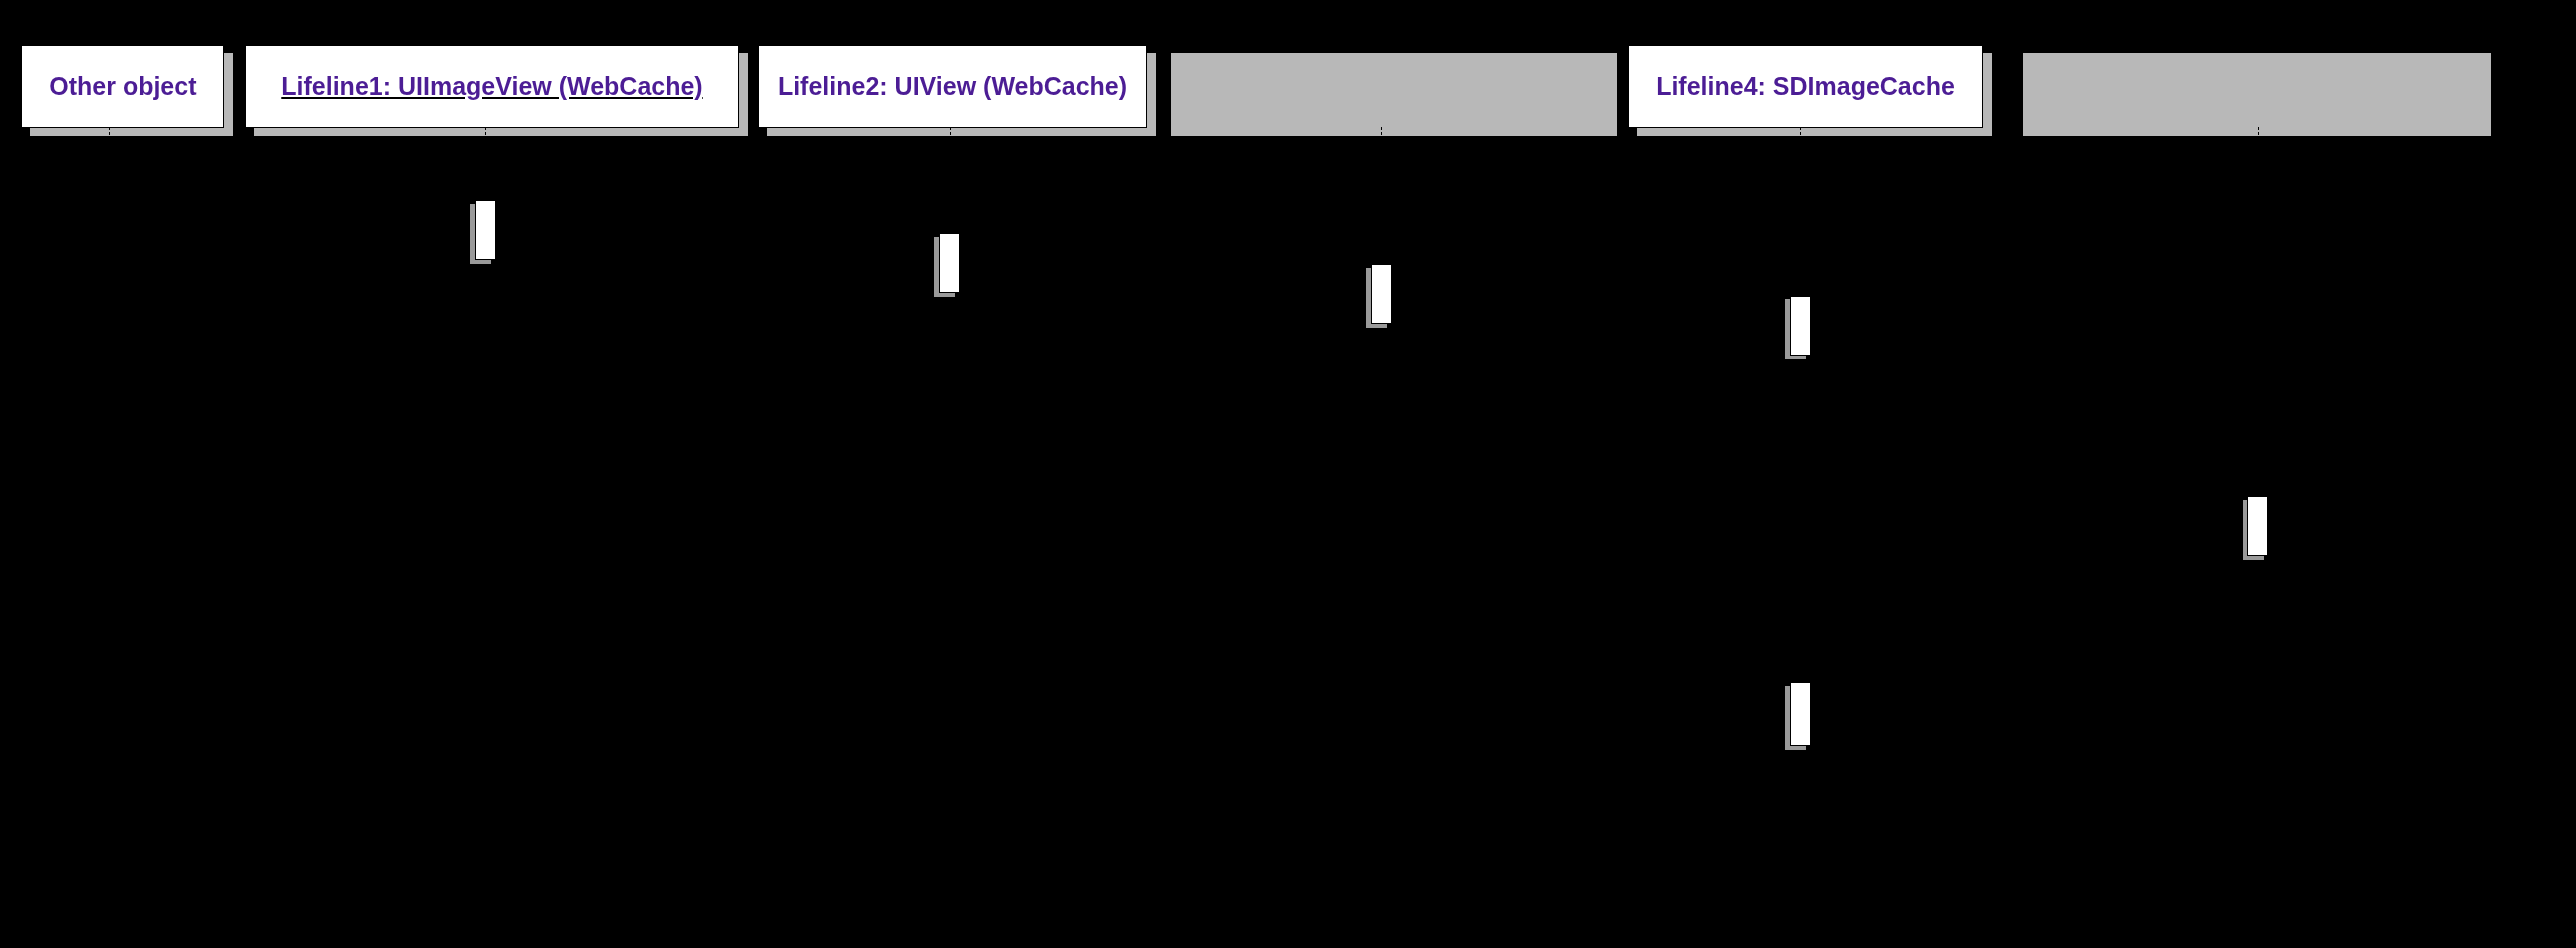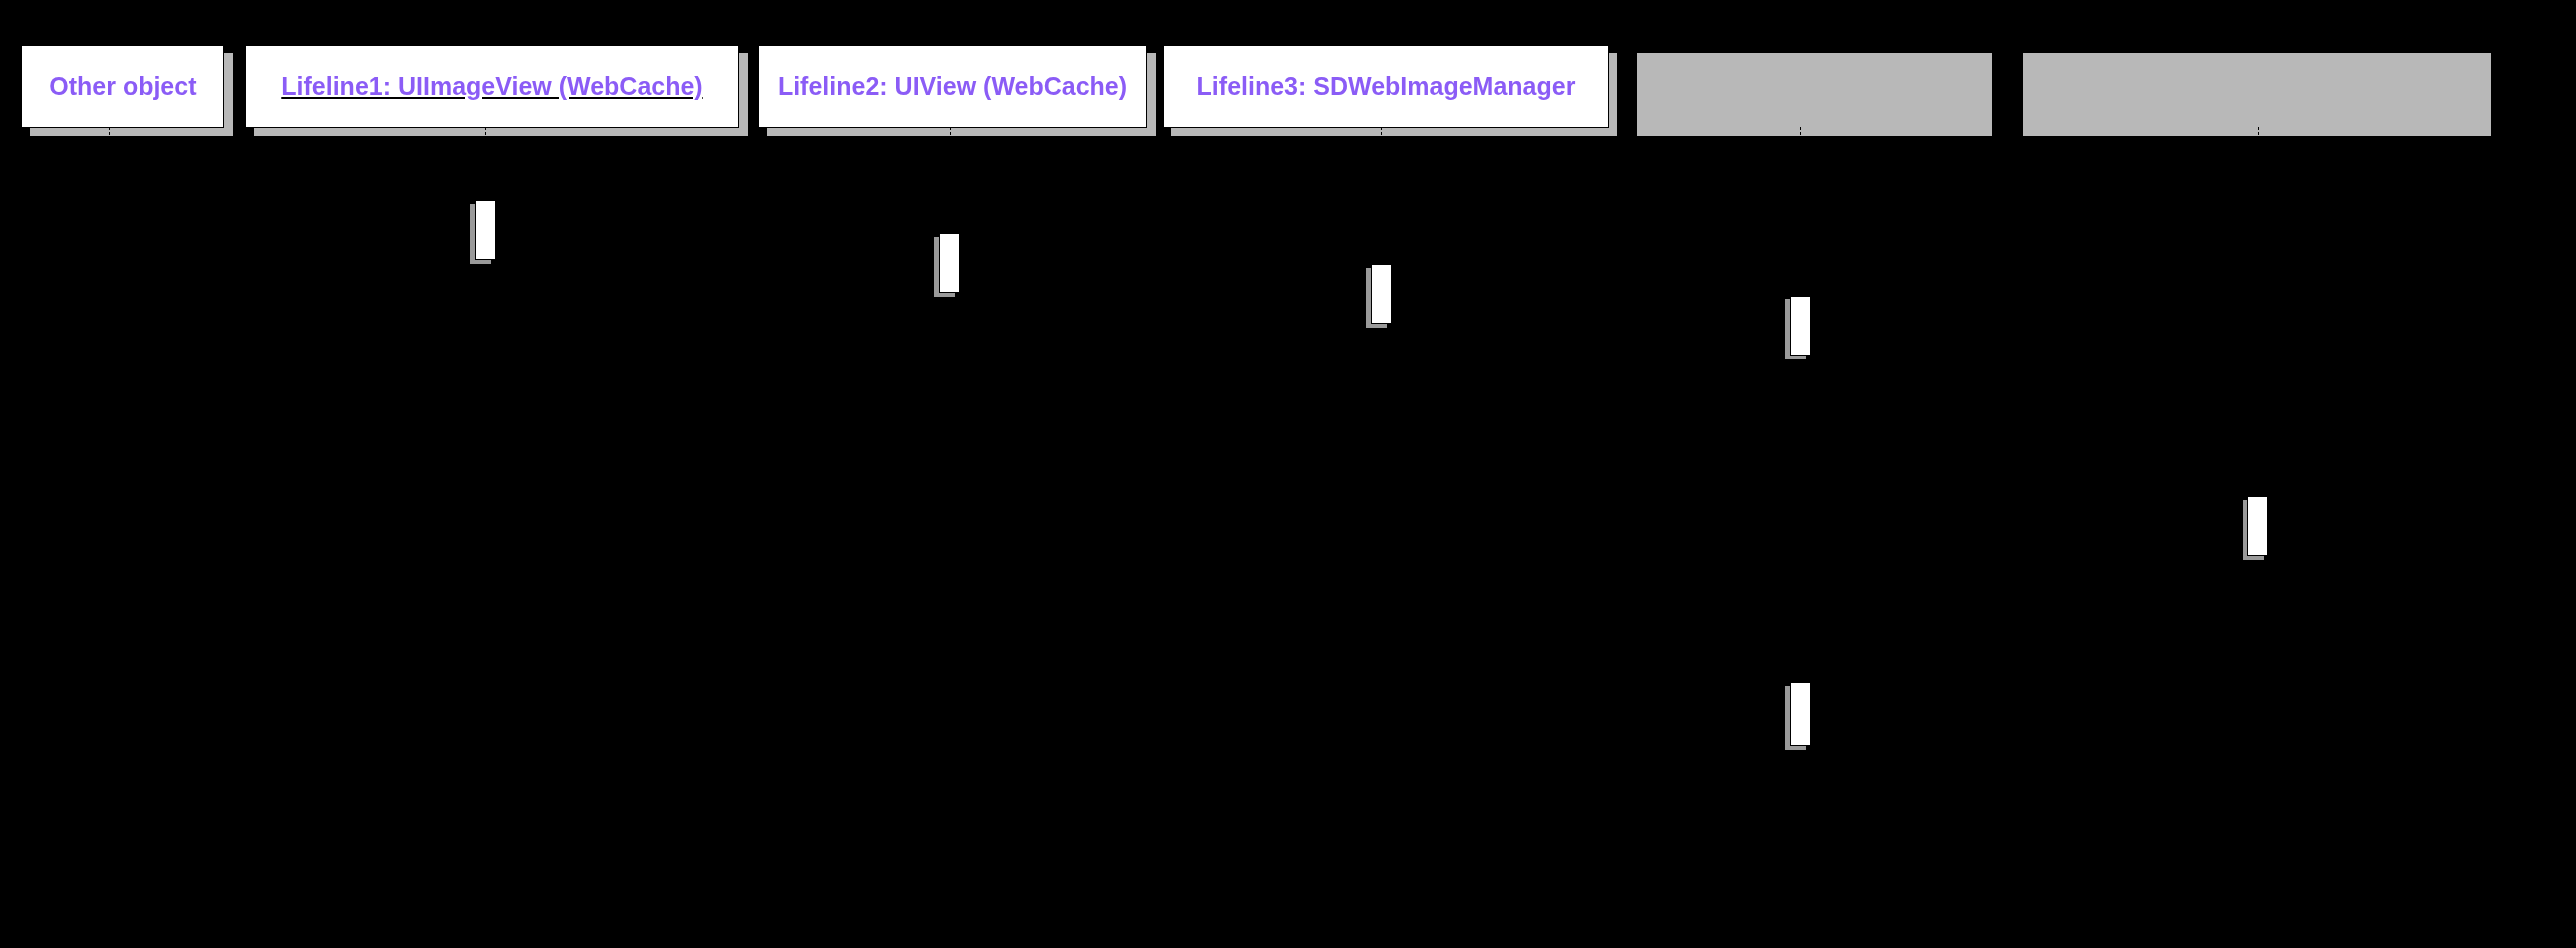--- a/index.html
+++ b/index.html
@@ -30,21 +30,21 @@
   }
   .lifeline-head-shadow {
     position: absolute;
     background: #b8b8b8;
     z-index: 2;
   }
   .lifeline-head-label {
     font-family: "Liberation Sans", sans-serif;
     font-weight: bold;
     font-size: 25px;
-    color: #8b5cf6;
+    color: #4c1d95;
     line-height: 1.1;
     text-align: center;
     white-space: nowrap;
     padding: 0 9.7px;
   }
 
   
   .lifeline-stem {
     position: absolute;
     width: 0;
@@ -87,22 +87,22 @@
 
   <div class="lifeline-head" style="left: 21.4px; top: 45px; width: 203px; height: 83px;">
     <span class="lifeline-head-label">Other object</span>
   </div>
   <div class="lifeline-head" style="left: 245px; top: 45px; width: 494px; height: 83px; text-decoration: underline;">
     <span class="lifeline-head-label">Lifeline1: UIImageView (WebCache)</span>
   </div>
   <div class="lifeline-head" style="left: 758px; top: 45px; width: 389px; height: 83px;">
     <span class="lifeline-head-label">Lifeline2: UIView (WebCache)</span>
   </div>
-  <div class="lifeline-head" style="left: 1163px; top: 45px; width: 446px; height: 83px;">
-    <span class="lifeline-head-label">Lifeline3: SDWebImageManager</span>
+  <div class="lifeline-head" style="left: 1628px; top: 45px; width: 355px; height: 83px;">
+    <span class="lifeline-head-label">Lifeline4: SDImageCache</span>
   </div>
 
   <div class="activation-shadow" style="left: 470px; top: 204px; width: 21.4px; height: 60px;"></div>
   <div class="activation" style="left: 475px; top: 200px; width: 21.4px; height: 60px;"></div>
 
   <div class="activation-shadow" style="left: 934px; top: 237px; width: 21.4px; height: 60px;"></div>
   <div class="activation" style="left: 939px; top: 233px; width: 21.4px; height: 60px;"></div>
 
   <div class="activation-shadow" style="left: 1366px; top: 268px; width: 21.4px; height: 60px;"></div>
   <div class="activation" style="left: 1371px; top: 264px; width: 21.4px; height: 60px;"></div>

